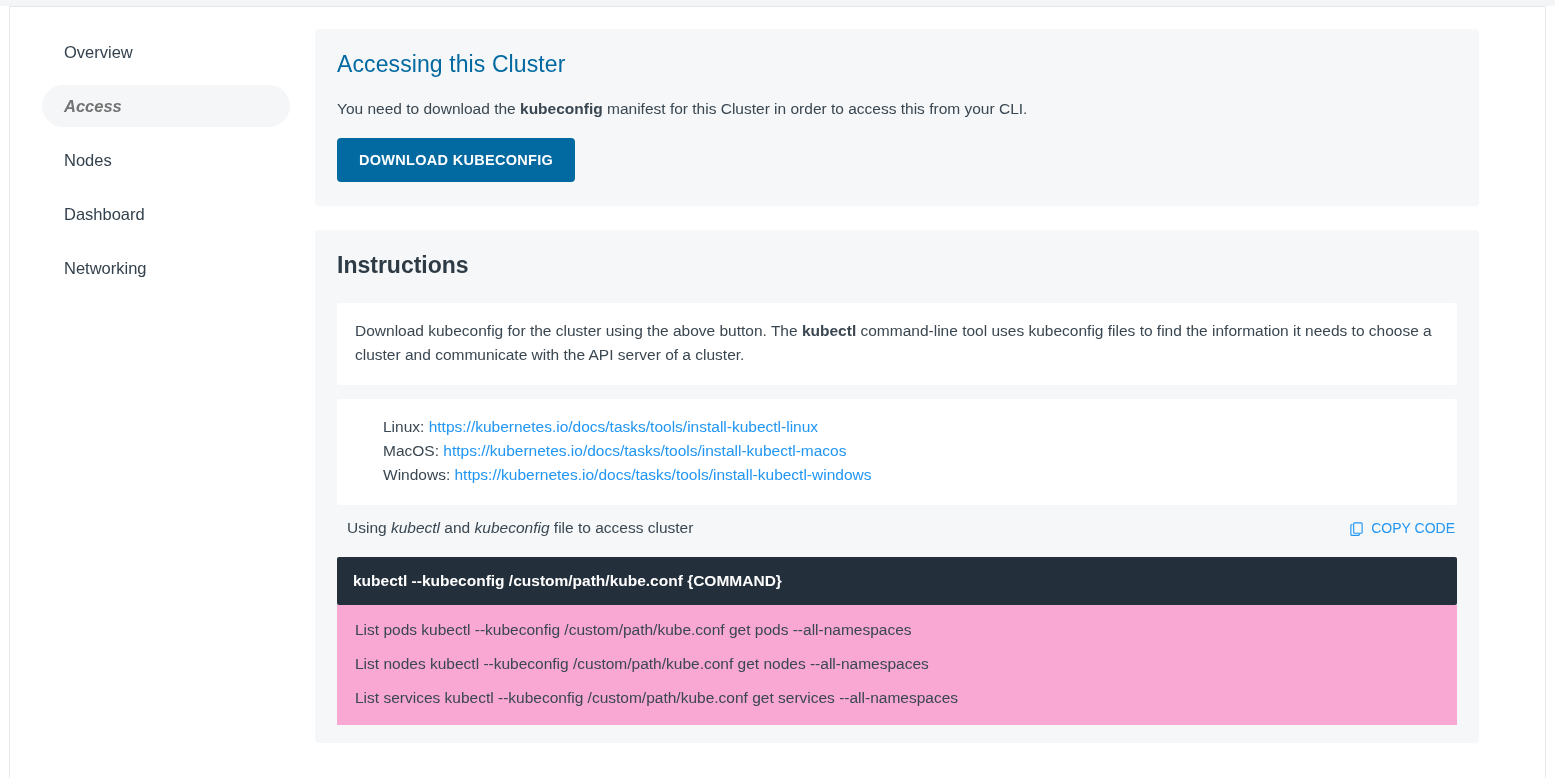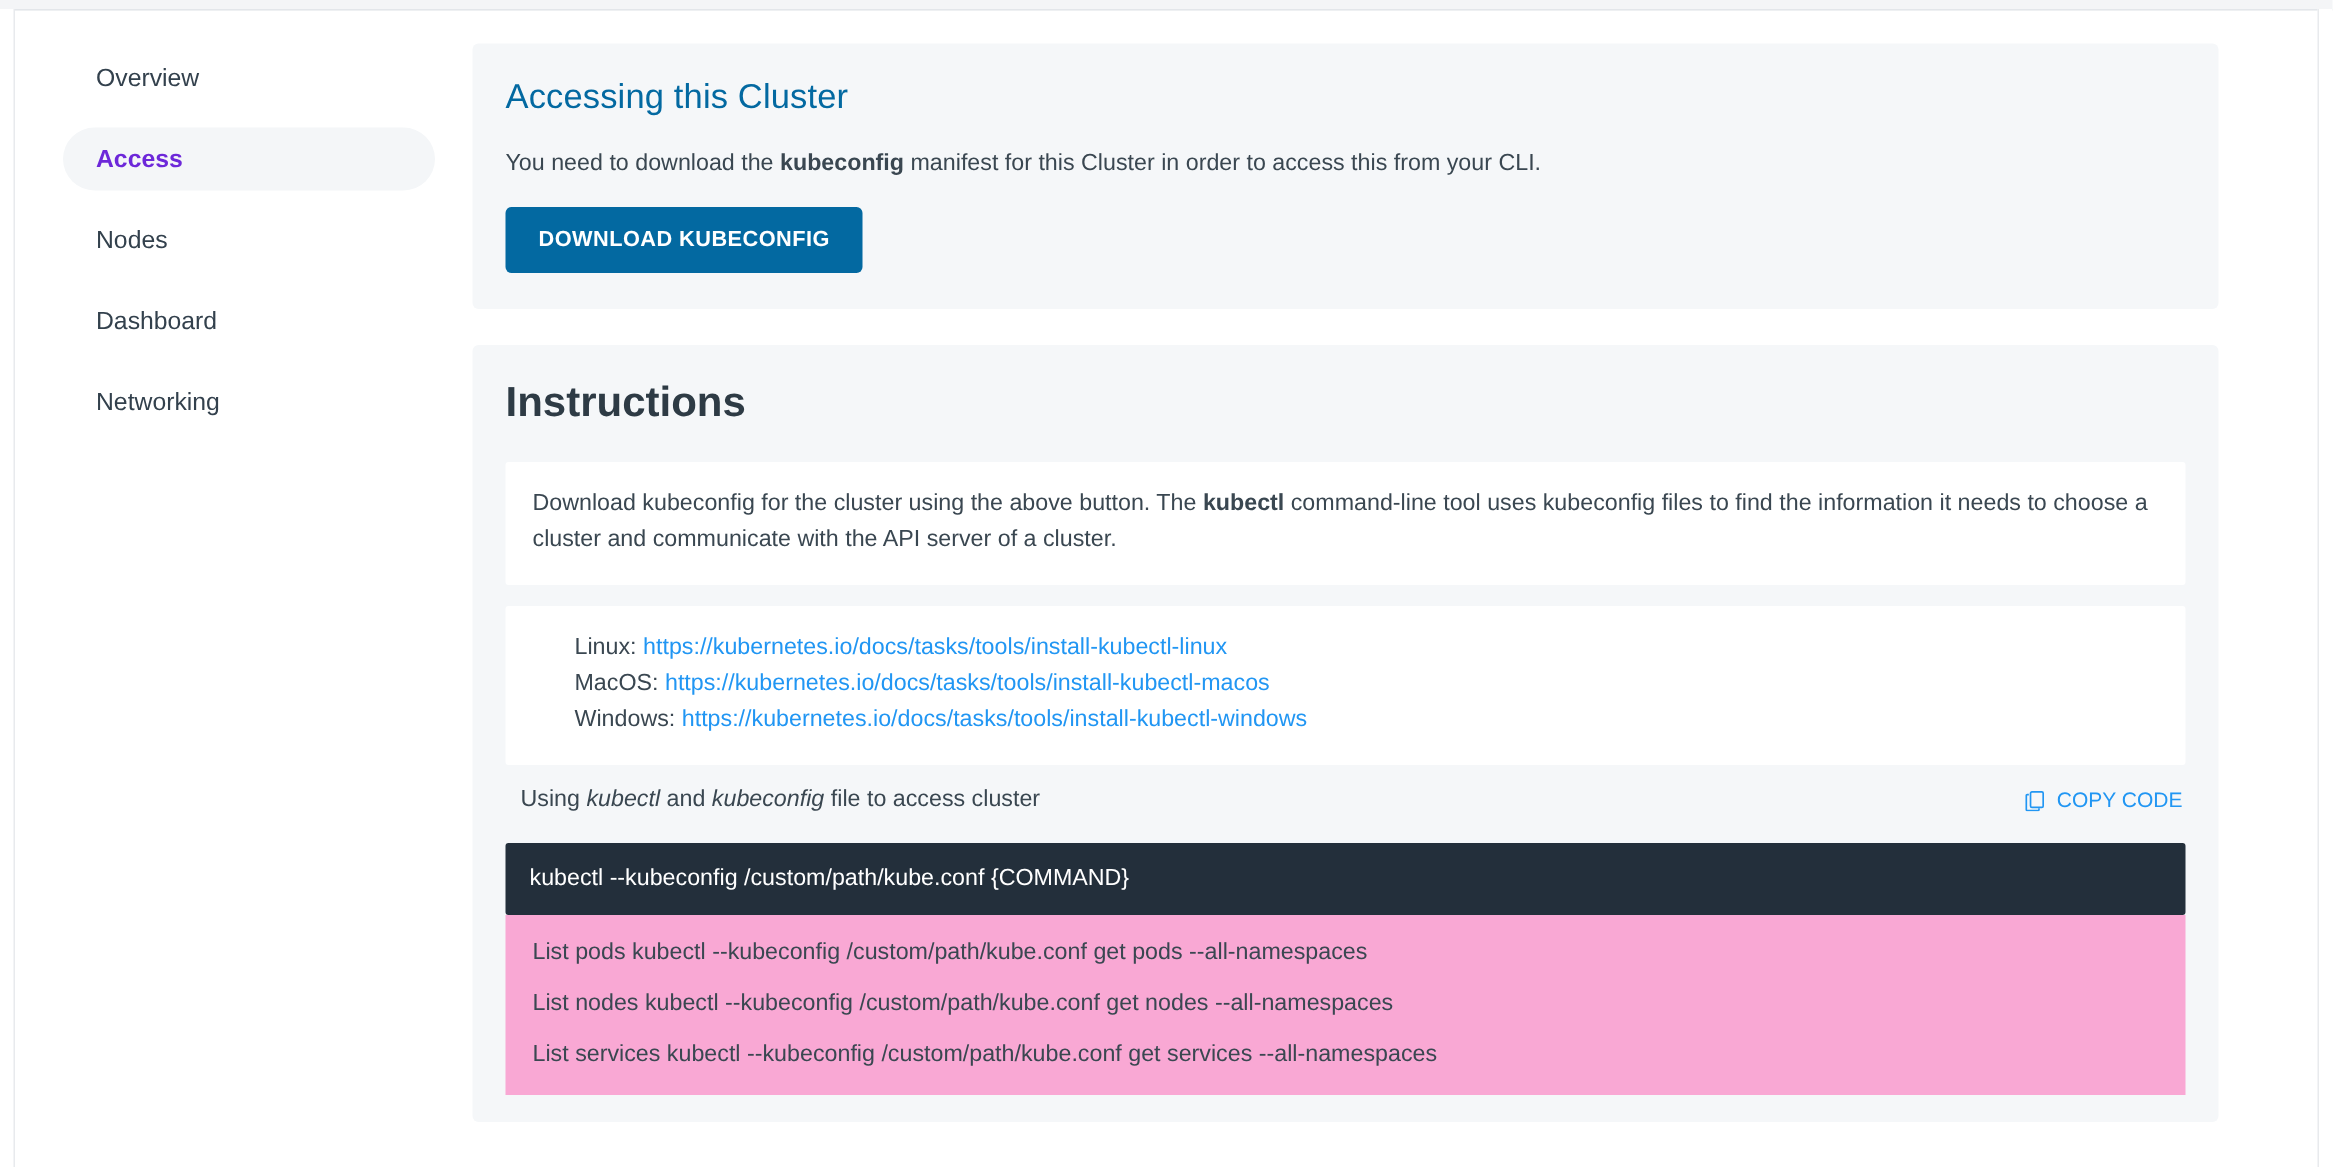--- a/index.html
+++ b/index.html
@@ -68,22 +68,23 @@
     align-items: center;
     padding-left: 22px;
     border-radius: 21px;
     font-size: 16.5px;
     color: #33414d;
     cursor: pointer;
     box-sizing: border-box;
   }
   .nav-item.active {
     background: #f4f6f8;
-    color: #6d28d9;
+    color: #737373;
     font-weight: bold;
+    font-style: italic;
   }
 
   
   .main {
     flex: 1 1 auto;
     padding: 22px 58px 0 13px;
     box-sizing: border-box;
   }
 
   .card {
@@ -121,21 +122,21 @@
     padding: 14px 22px;
     cursor: pointer;
     font-family: "Liberation Sans", sans-serif;
   }
 
   
   .instructions-card {
     padding-bottom: 18px;
   }
   .instr-title {
-    font-size: 28px;
+    font-size: 23px;
     color: #2e3b45;
     margin: 0 0 24px 0;
   }
   .panel {
     background: #ffffff;
     border-radius: 2px;
     padding: 16px 18px 18px 18px;
     margin-bottom: 14px;
     font-size: 15.5px;
     line-height: 1.55;
@@ -174,21 +175,21 @@
     cursor: pointer;
     white-space: nowrap;
   }
   .copy-code svg { display: block; }
 
   .code-block {
     background: #232f3b;
     color: #ffffff;
     font-family: "Liberation Sans", sans-serif;
     font-size: 15.5px;
-    font-weight: normal;
+    font-weight: bold;
     padding: 15px 16px;
     border-radius: 2px;
     box-sizing: border-box;
   }
 
   .cmd-list {
     background: #f9a8d4;
     padding: 8px 18px 10px 18px;
     box-sizing: border-box;
   }

